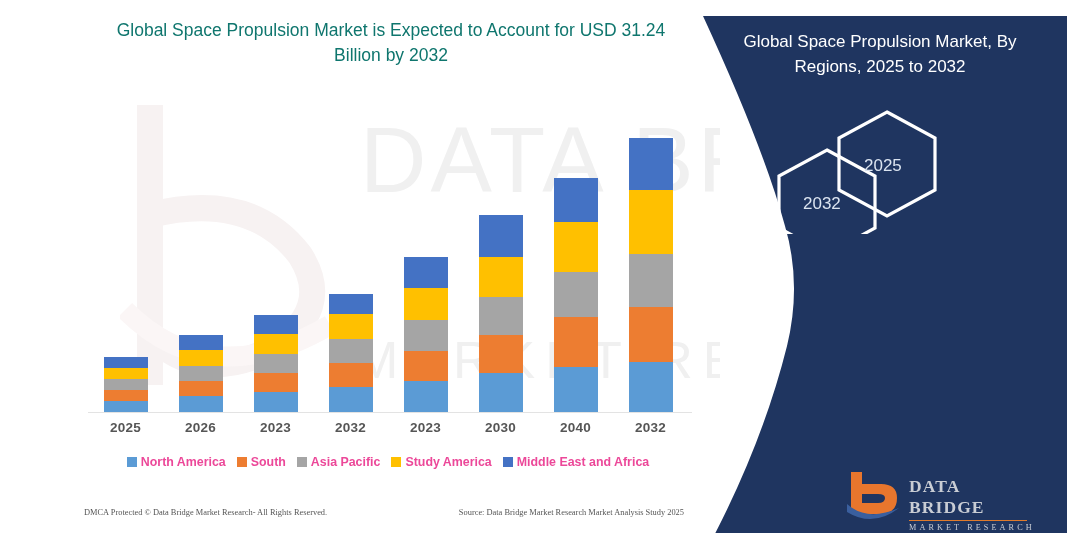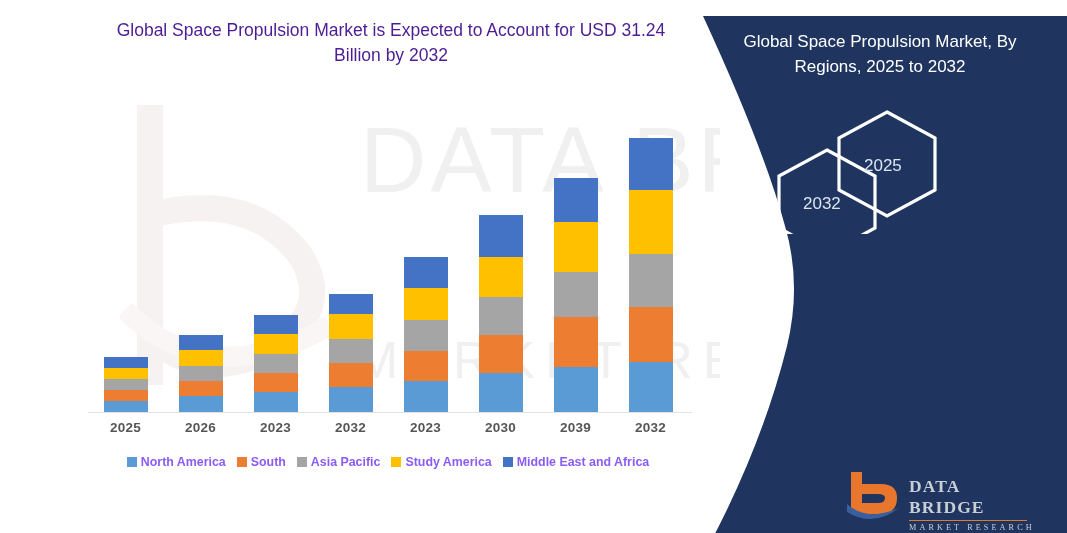--- a/index.html
+++ b/index.html
@@ -33,21 +33,21 @@
   .wm-logo{
     position:absolute; left:120px; top:95px;
     width:230px; height:300px;
   }
 
   
   .chart-title{
     position:absolute; left:96px; top:18px; width:590px;
     text-align:center;
     font-size:17.5px; line-height:1.45;
-    color:#4c1d95;
+    color:#0f766e;
     font-weight:400;
   }
 
   
   .chart-area{
     position:absolute; left:88px; top:120px; width:600px; height:292px;
   }
   .bars{
     position:absolute; left:0; bottom:0; width:100%; height:292px;
     display:flex; align-items:flex-end; justify-content:space-around;
@@ -74,21 +74,21 @@
 
   
   .legend{
     position:absolute; left:88px; top:455px; width:600px;
     display:flex; justify-content:center; align-items:center;
     gap:11px; flex-wrap:nowrap;
   }
   .legend-item{ display:flex; align-items:center; gap:4px; }
   .legend-swatch{ width:10px; height:10px; display:inline-block; }
   .legend-label{
-    font-size:12.4px; font-weight:bold; color:#8b5cf6; white-space:nowrap;
+    font-size:12.4px; font-weight:bold; color:#ec4899; white-space:nowrap;
   }
 
   
   .footer{
     position:absolute; left:84px; top:508px; width:600px;
     display:flex; justify-content:space-between;
     font-family:"Liberation Serif", serif;
     font-size:8.4px; color:#555; white-space:nowrap;
   }
 
@@ -219,21 +219,21 @@
   </div>
   <div class="axis-line" style="left:88px;"></div>
 
   <div class="x-labels" id="x-labels">
       <div class="x-label">2025</div>
       <div class="x-label">2026</div>
       <div class="x-label">2023</div>
       <div class="x-label">2032</div>
       <div class="x-label">2023</div>
       <div class="x-label">2030</div>
-      <div class="x-label">2039</div>
+      <div class="x-label">2040</div>
       <div class="x-label">2032</div>
     </div>
 
   <div class="legend" id="legend">
       <div class="legend-item">
         <span class="legend-swatch" style="background: rgb(91, 155, 213);"></span>
         <span class="legend-label">North America</span>
       </div>
       <div class="legend-item">
         <span class="legend-swatch" style="background: rgb(237, 125, 49);"></span>
@@ -246,20 +246,24 @@
       <div class="legend-item">
         <span class="legend-swatch" style="background: rgb(255, 192, 0);"></span>
         <span class="legend-label">Study America</span>
       </div>
       <div class="legend-item">
         <span class="legend-swatch" style="background: rgb(68, 114, 196);"></span>
         <span class="legend-label">Middle East and Africa</span>
       </div>
     </div>
 
+  <div class="footer">
+    <span>DMCA Protected © Data Bridge Market Research- All Rights Reserved.</span>
+    <span>Source: Data Bridge Market Research  Market Analysis Study 2025</span>
+  </div>
 
   <div class="navy-panel">
     <svg viewBox="0 0 400 533" preserveAspectRatio="none">
       <path d="M36 0 L400 0 L400 533 L40 533 Q95 430 120 330 Q135 268 118 210 Q96 130 36 0 Z" fill="#1f3560"></path>
     </svg>
 
     <div class="panel-title">Global Space Propulsion Market, By Regions, 2025 to 2032</div>
 
     <div class="hexes">
       <svg width="230" height="130" viewBox="0 0 230 130">

